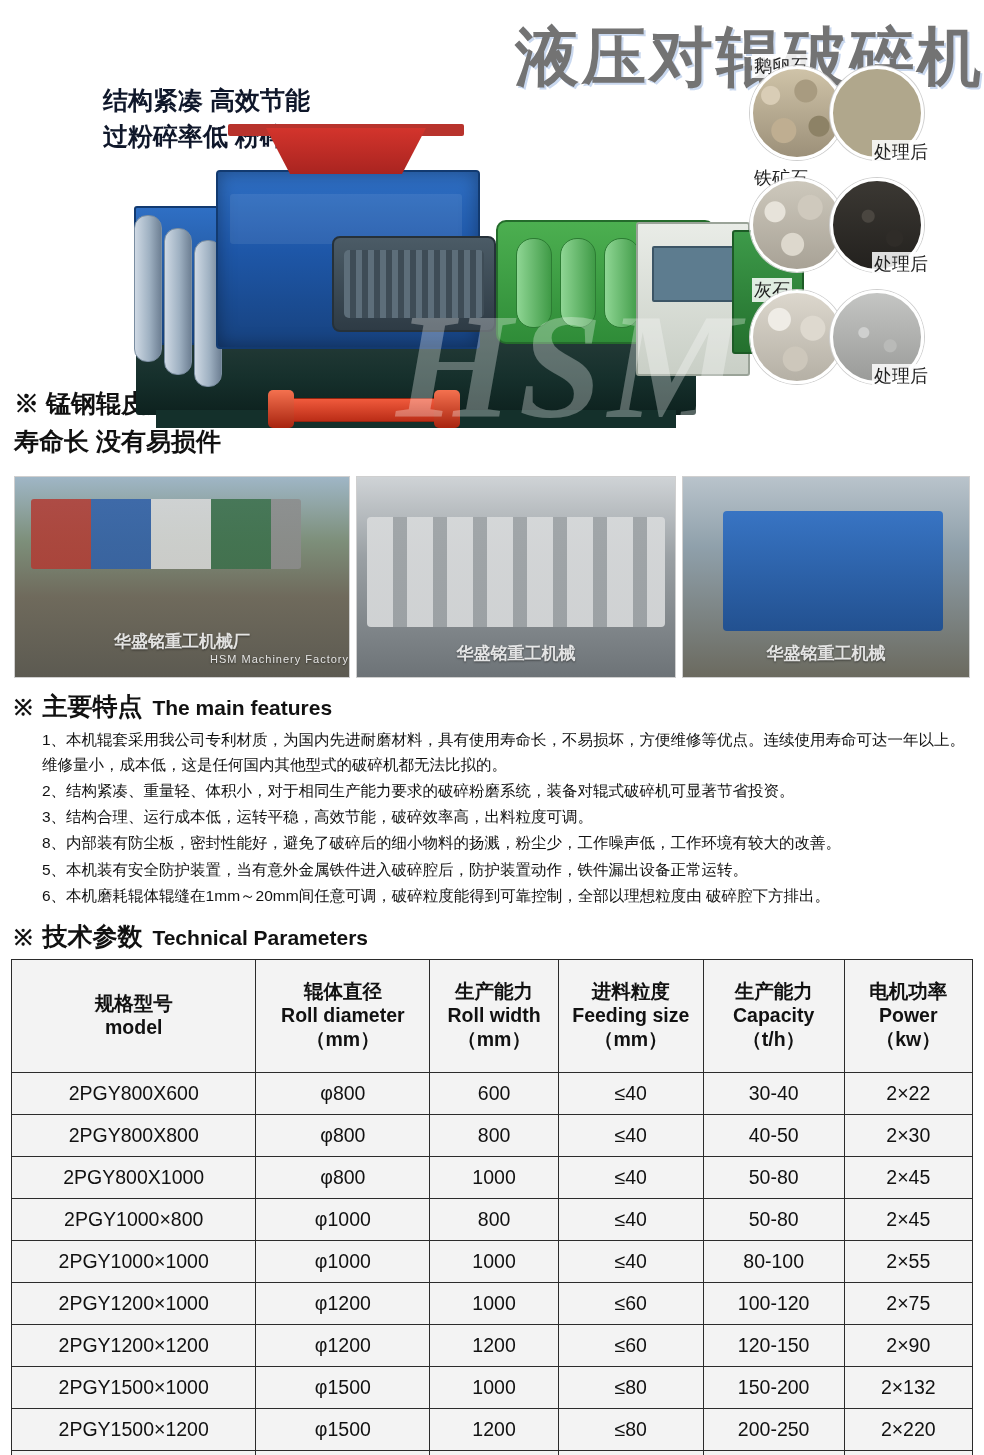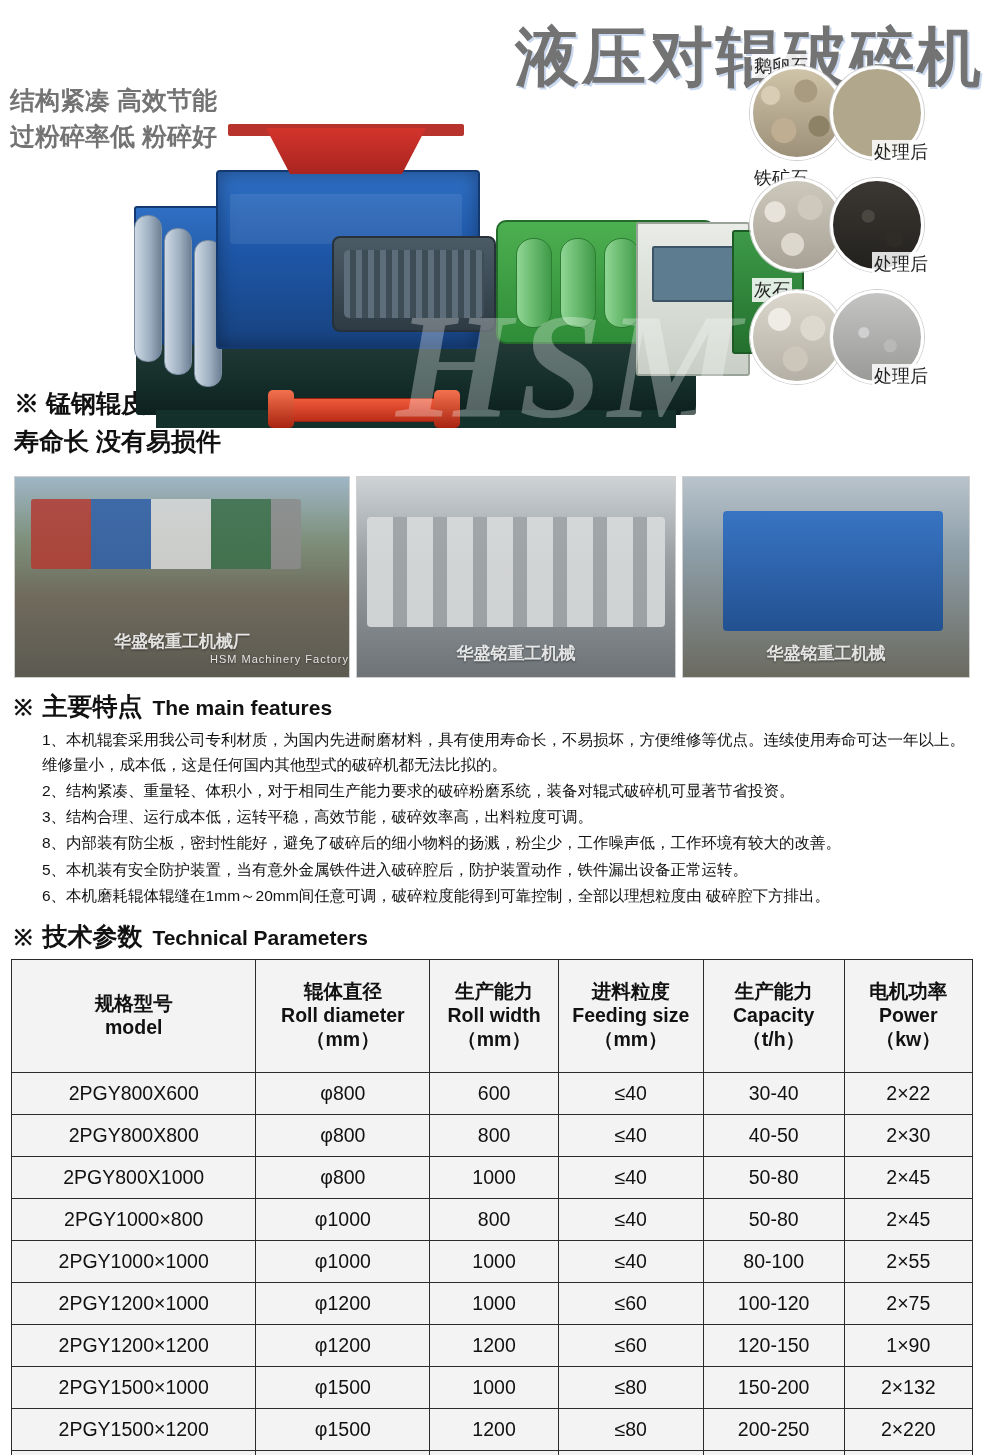--- a/index.html
+++ b/index.html
@@ -14,22 +14,23 @@
 
   
   .hero{position:relative;height:470px;background:#ffffff;}
   .hero-title{
     position:absolute;top:14px;left:0;width:984px;text-align:right;
     font-size:64px;font-weight:bold;color:#737373;letter-spacing:3px;
     text-shadow:2px 2px 0 #c9d8ef;
   }
   .hero-claims{position:absolute;top:82px;left:10px;width:300px;}
   .claim{
-    font-size:25px;font-weight:bold;color:#737373;line-height:1.45;
+    font-size:25px;font-weight:bold;color:#0f172a;line-height:1.45;
     white-space:nowrap;
+    text-align:right;
   }
   .hero-claims2{position:absolute;top:385px;left:14px;width:340px;}
   .claim2{font-size:25px;font-weight:bold;color:#111;line-height:1.5;white-space:nowrap;}
 
   
   .machine{
     position:absolute;left:96px;top:110px;width:650px;height:330px;
   }
   .m-base{
     position:absolute;left:40px;top:210px;width:560px;height:95px;
@@ -445,21 +446,21 @@
         <td>≤60</td>
         <td>100-120</td>
         <td>2×75</td>
       </tr>
       <tr>
         <td>2PGY1200×1200</td>
         <td>φ1200</td>
         <td>1200</td>
         <td>≤60</td>
         <td>120-150</td>
-        <td>1×90</td>
+        <td>2×90</td>
       </tr>
       <tr>
         <td>2PGY1500×1000</td>
         <td>φ1500</td>
         <td>1000</td>
         <td>≤80</td>
         <td>150-200</td>
         <td>2×132</td>
       </tr>
       <tr>

